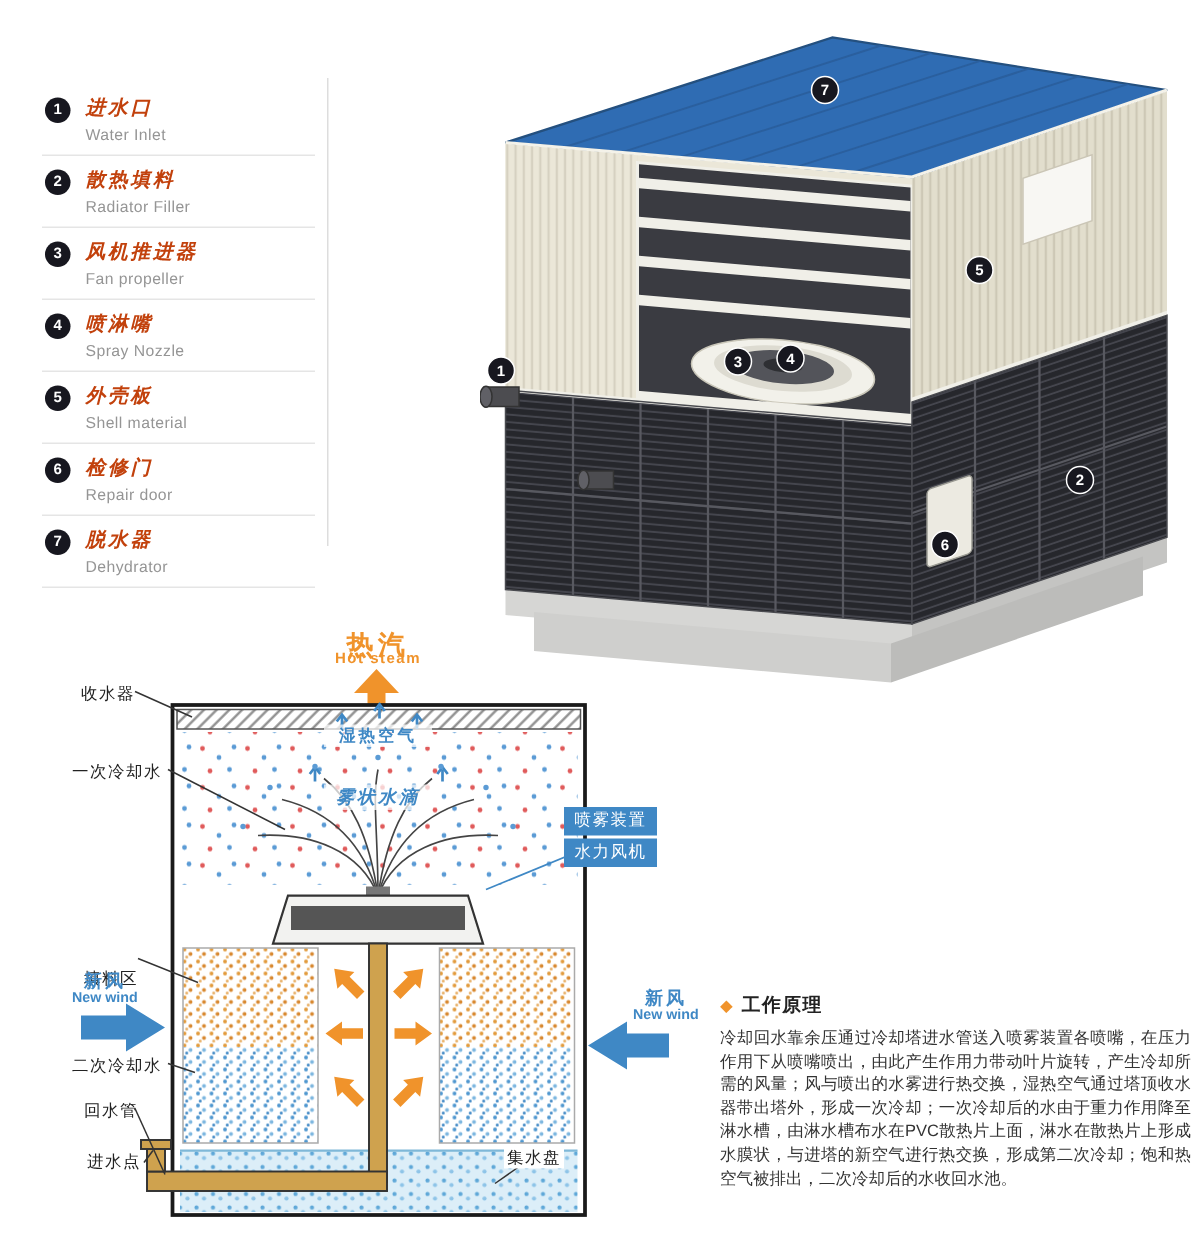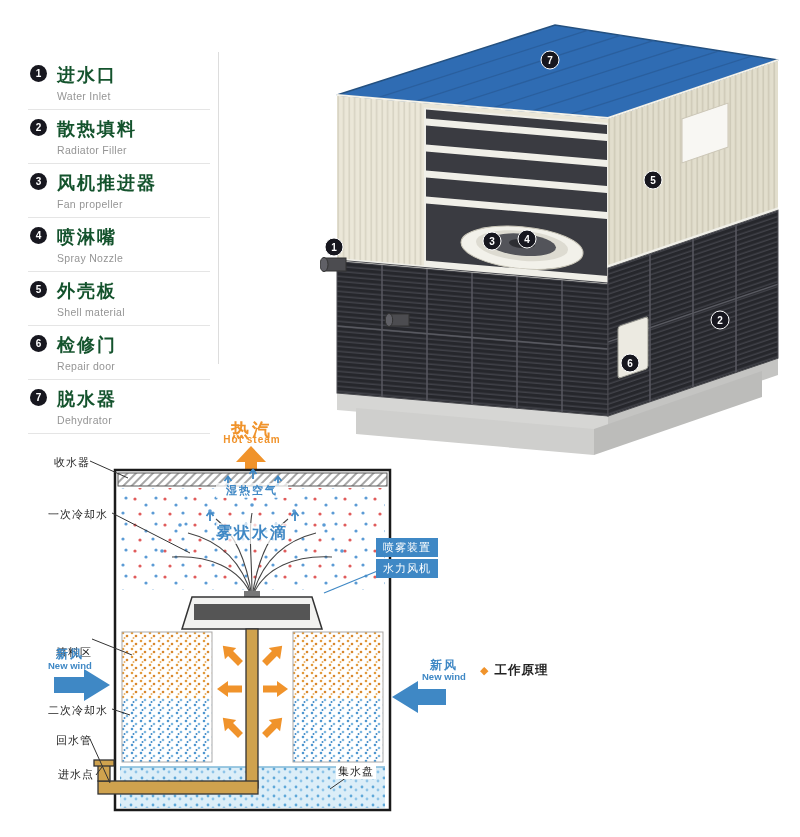--- a/index.html
+++ b/index.html
@@ -5,37 +5,37 @@
   *{margin:0;padding:0;box-sizing:border-box;}
   html,body{background:#fff;}
   body{font-family:"Liberation Sans","DejaVu Sans",sans-serif;}
   .page{position:relative;width:800px;height:837px;background:#fff;overflow:hidden;}
 
   
   .legend{position:absolute;left:28px;top:56px;width:182px;}
   .legend-item{display:flex;align-items:flex-start;gap:10px;padding:7px 0 7px 2px;border-bottom:1px solid #e5e5e5;}
   .lnum{flex:0 0 17px;width:17px;height:17px;border-radius:50%;background:#17171f;color:#fff;
         font-size:10px;font-weight:bold;display:flex;align-items:center;justify-content:center;margin-top:2px;}
-  .lzh{font-size:18px;font-weight:bold;color:#14532d;letter-spacing:2px;}
+  .lzh{font-size:13px;font-weight:bold;color:#c2410c;letter-spacing:2px;font-style:italic;}
   .len{font-size:10.5px;color:#959595;margin-top:3px;letter-spacing:.3px;}
   .legend-divider{position:absolute;left:218px;top:52px;width:1px;height:312px;background:#ddd;}
 
   
   .tower-wrap{position:absolute;left:320px;top:15px;width:475px;height:460px;}
 
   
   .schematic{position:absolute;left:40px;top:415px;width:420px;height:422px;}
   .schematic svg{position:absolute;left:0;top:0;}
   .slabel{position:absolute;white-space:nowrap;font-size:11px;color:#222;letter-spacing:1px;}
   .lbl-blue{color:#3f88c5;font-weight:bold;}
   .lbl-orange{color:#f0932b;font-weight:bold;}
   .hot-zh{left:190px;top:3px;width:44px;text-align:center;font-size:18px;letter-spacing:3px;}
   .hot-en{left:178px;top:19px;width:68px;text-align:center;font-size:10px;}
   .wet-air{left:176px;top:68px;width:72px;text-align:center;font-size:11px;letter-spacing:2px;background:rgba(255,255,255,.72);}
-  .mist-drops{left:176px;top:108px;width:72px;text-align:center;font-size:16px;letter-spacing:2px;background:rgba(255,255,255,.72);}
+  .mist-drops{left:176px;top:108px;width:72px;text-align:center;font-size:12px;letter-spacing:2px;background:rgba(255,255,255,.72);font-style:italic;}
   .bluebox{position:absolute;left:336px;width:62px;height:19px;background:#3f88c5;color:#fff;font-size:11px;
            line-height:19px;text-align:center;letter-spacing:1px;font-weight:normal;}
   .spray-box{top:123px;}
   .fan-box{top:144px;}
   .collector{left:14px;top:40px;}
   .primary{left:8px;top:92px;}
   .fillzone{left:16px;top:216px;margin-top:14px;}
   .windL-zh{left:16px;top:231px;font-size:12px;letter-spacing:2px;}
   .windL-en{left:8px;top:245px;font-size:9.5px;letter-spacing:0;}
   .secondary{left:8px;top:288px;}
@@ -358,15 +358,16 @@
     <div class="slabel lbl-blue windR-zh">新风</div>
     <div class="slabel lbl-blue windR-en">New wind</div>
     <div class="slabel waterpan">集水盘</div>
   </div>
 
   <section class="principle">
     <div class="principle-header">
       <span class="p-diamond">◆</span>
       <span class="p-title">工作原理</span>
     </div>
+    <p class="p-body">冷却回水靠余压通过冷却塔进水管送入喷雾装置各喷嘴，在压力作用下从喷嘴喷出，由此产生作用力带动叶片旋转，产生冷却所需的风量；风与喷出的水雾进行热交换，湿热空气通过塔顶收水器带出塔外，形成一次冷却；一次冷却后的水由于重力作用降至淋水槽，由淋水槽布水在PVC散热片上面，淋水在散热片上形成水膜状，与进塔的新空气进行热交换，形成第二次冷却；饱和热空气被排出，二次冷却后的水收回水池。</p>
   </section>
 
 </div>
 
 </body></html>

